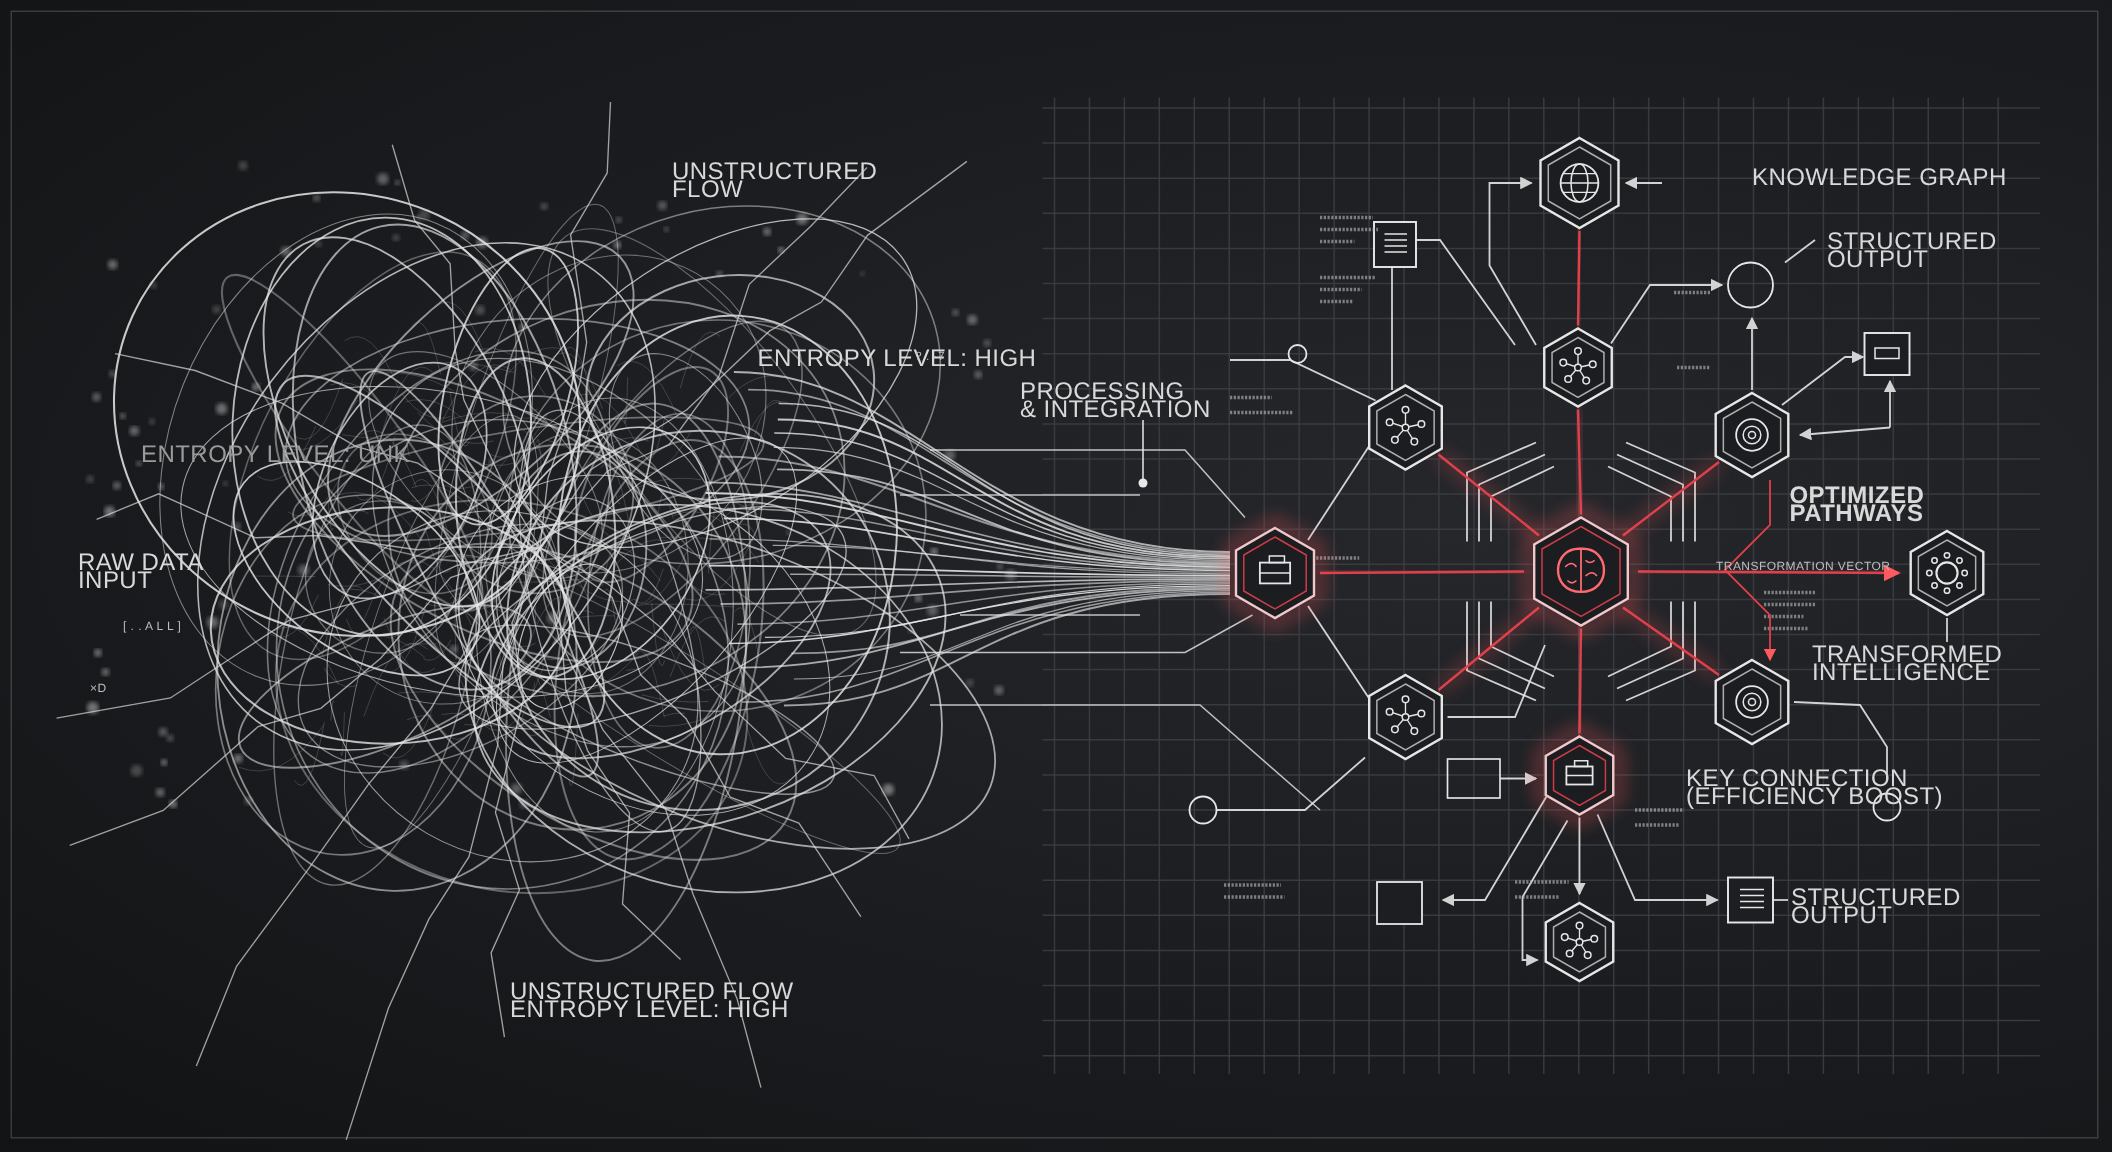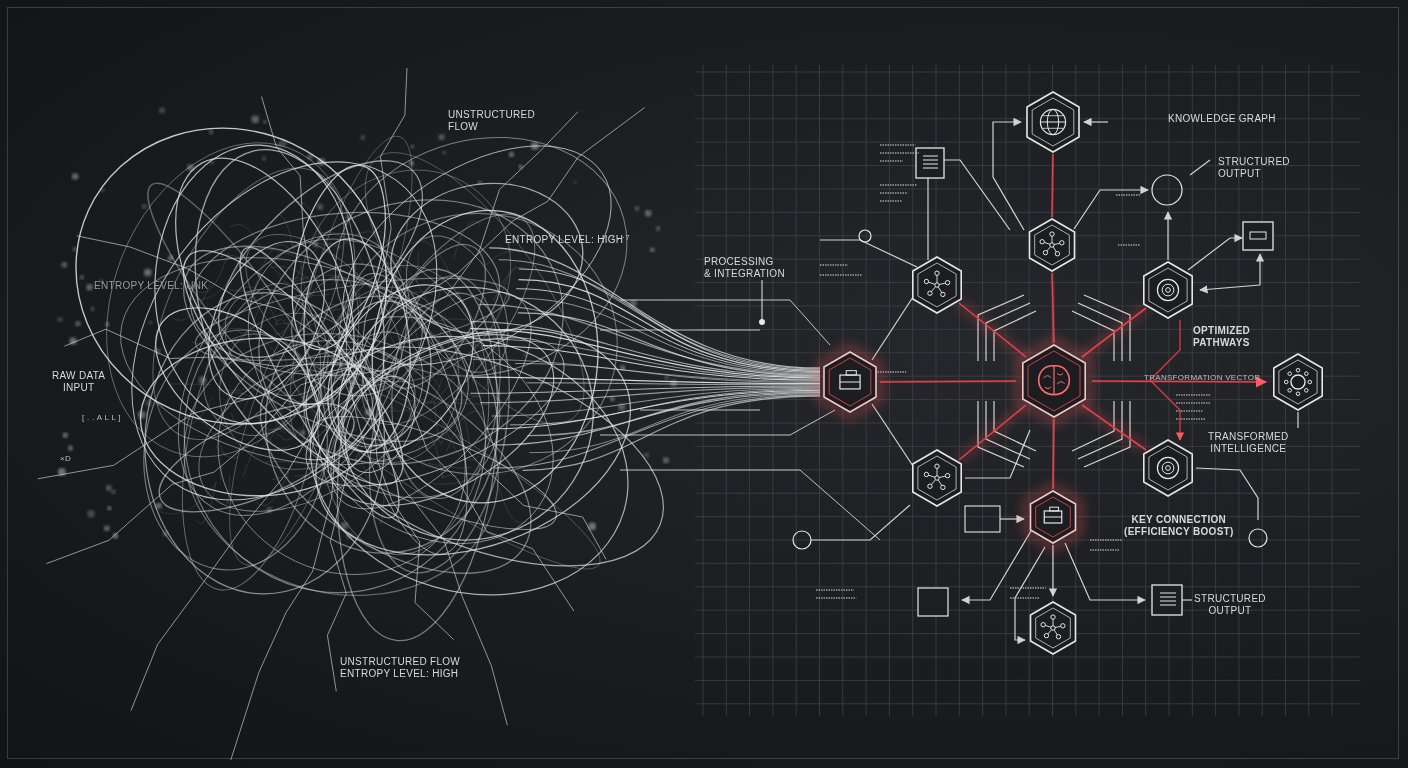--- a/index.html
+++ b/index.html
@@ -1,23 +1,23 @@
 <!DOCTYPE html>
 <html><head>
 <meta charset="utf-8">
 <style>
   html, body { margin: 0; padding: 0; background: #131417; }
   body { width: 1408px; height: 768px; overflow: hidden; position: relative;
          font-family: "Liberation Sans", "DejaVu Sans", sans-serif; }
   #stage { position: absolute; left: 0; top: 0; width: 1408px; height: 768px;
            background: radial-gradient(ellipse at 70% 45%, #25272b 0%, #1c1e21 45%, #121315 100%); }
   svg { position: absolute; left: 0; top: 0; }
-  .lbl { position: absolute; color: #d9d9d9; font-size: 10px; letter-spacing: 0.3px;
+  .lbl { position: absolute; color: #d9d9d9; font-size: 16px; letter-spacing: 0.3px;
          text-transform: uppercase; line-height: 12px; white-space: pre-line; }
-  .lbl.c { text-align: center; }
+  .lbl.c { text-align: left; }
   .lbl.dim { color: #9a9a9a; }
   .lbl.small { font-size: 8px; color: #bdbdbd; }
   .frame { position: absolute; left: 7px; top: 7px; width: 1392px; height: 752px;
            border: 1px solid rgba(200,200,200,0.22); box-sizing: border-box; pointer-events: none; }
 </style>
 </head>
 <body>
 
 <div id="stage">
 
@@ -686,39 +686,39 @@
             <circle cx="1298" cy="370.24" r="1.8" fill="none" stroke="#e6e6e6" stroke-width="1"></circle>
             <circle cx="1306.315575746754" cy="373.6844242532462" r="1.8" fill="none" stroke="#e6e6e6" stroke-width="1"></circle>
           </g>
         </g>
       </g>
   </svg>
 
   <div class="lbl" style="left:448px; top:109px;">UNSTRUCTURED
 FLOW</div>
   <div class="lbl" style="left:505px; top:234px;">ENTROPY LEVEL: HIGH</div>
-  <div class="lbl dim" style="left:94px; top:280px;">ENTROPY LEVEL: UNK</div>
+  <div class="lbl dim" style="left:94px; top:298px;">ENTROPY LEVEL: UNK</div>
   <div class="lbl c" style="left:52px; top:370px;">RAW DATA
 INPUT</div>
   <div class="lbl dim small" style="left:82px; top:412px;text-align:center;">[ . . A L L ]</div>
   <div class="lbl dim small" style="left:60px; top:453px;">×D</div>
   <div class="lbl dim small" style="left:610px; top:232px;">? . ·7</div>
   <div class="lbl" style="left:340px; top:656px;">UNSTRUCTURED FLOW
 ENTROPY LEVEL: HIGH</div>
 
-  <div class="lbl" style="left:680px; top:256px;margin-left:24px;">PROCESSING
+  <div class="lbl" style="left:680px; top:256px;">PROCESSING
 &amp; INTEGRATION</div>
 
   <div class="lbl" style="left:1168px; top:113px;">KNOWLEDGE GRAPH</div>
   <div class="lbl" style="left:1218px; top:156px;">STRUCTURED
 OUTPUT</div>
   <div class="lbl" style="left:1193px; top:325px;font-weight:bold;">OPTIMIZED
 PATHWAYS</div>
   <div class="lbl small" style="left:1144px; top:372px;">TRANSFORMATION VECTOR</div>
   <div class="lbl c" style="left:1208px; top:431px;">TRANSFORMED
 INTELLIGENCE</div>
-  <div class="lbl c" style="left:1124px; top:514px;font-weight:bold;">KEY CONNECTION
+  <div class="lbl c" style="left:1124px; top:514px;">KEY CONNECTION
 (EFFICIENCY BOOST)</div>
   <div class="lbl c" style="left:1194px; top:593px;">STRUCTURED
 OUTPUT</div>
 
   <div class="frame"></div>
 </div>
 
 </body></html>

